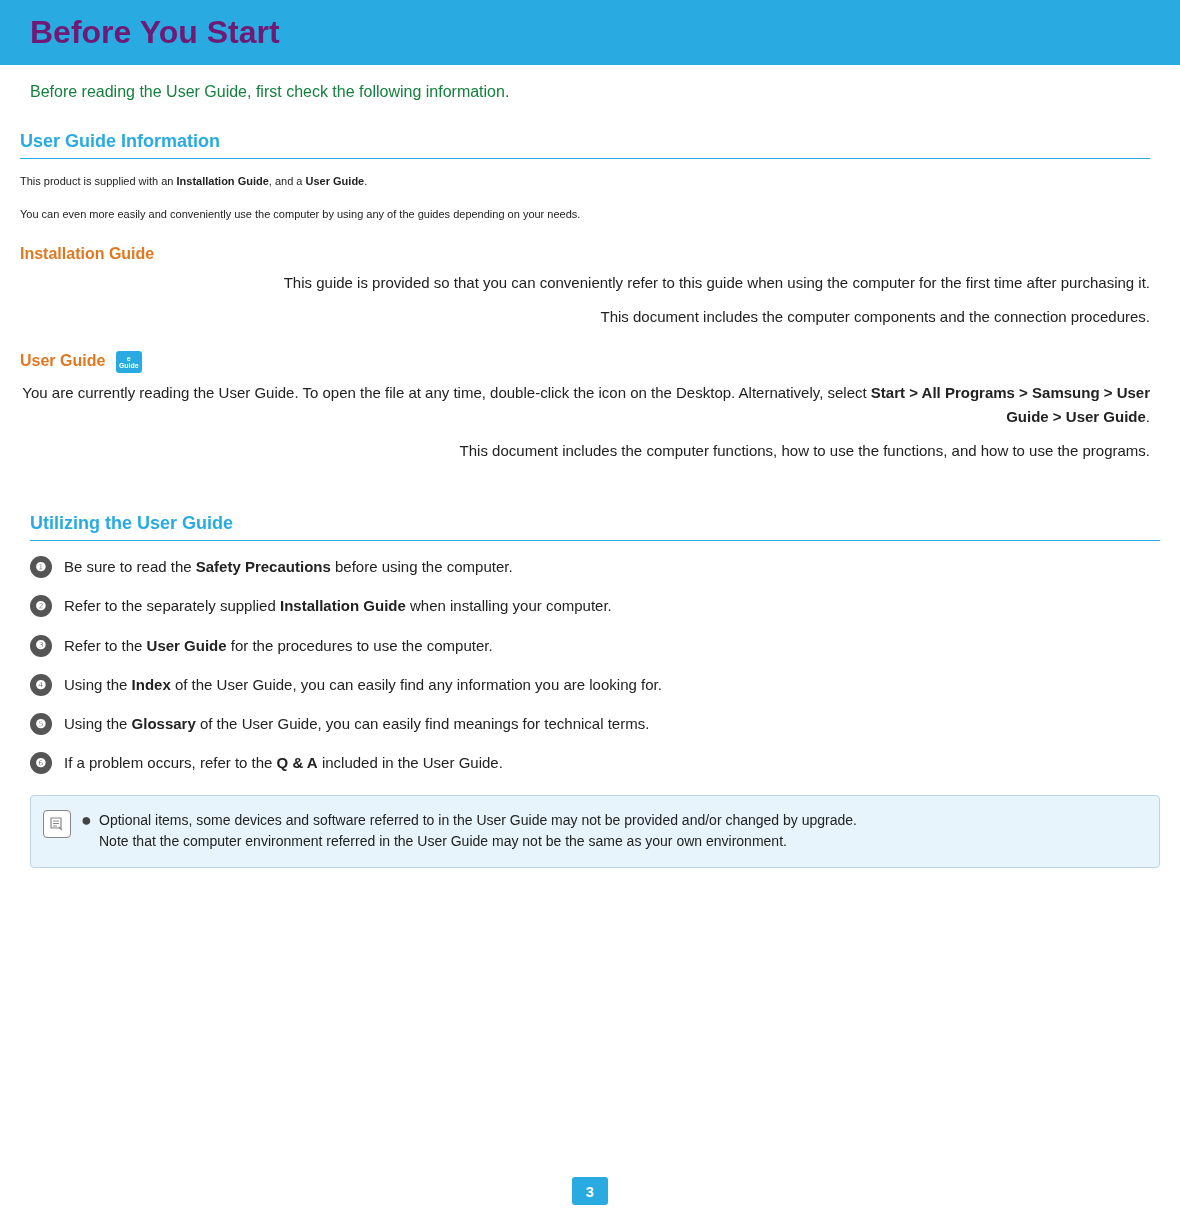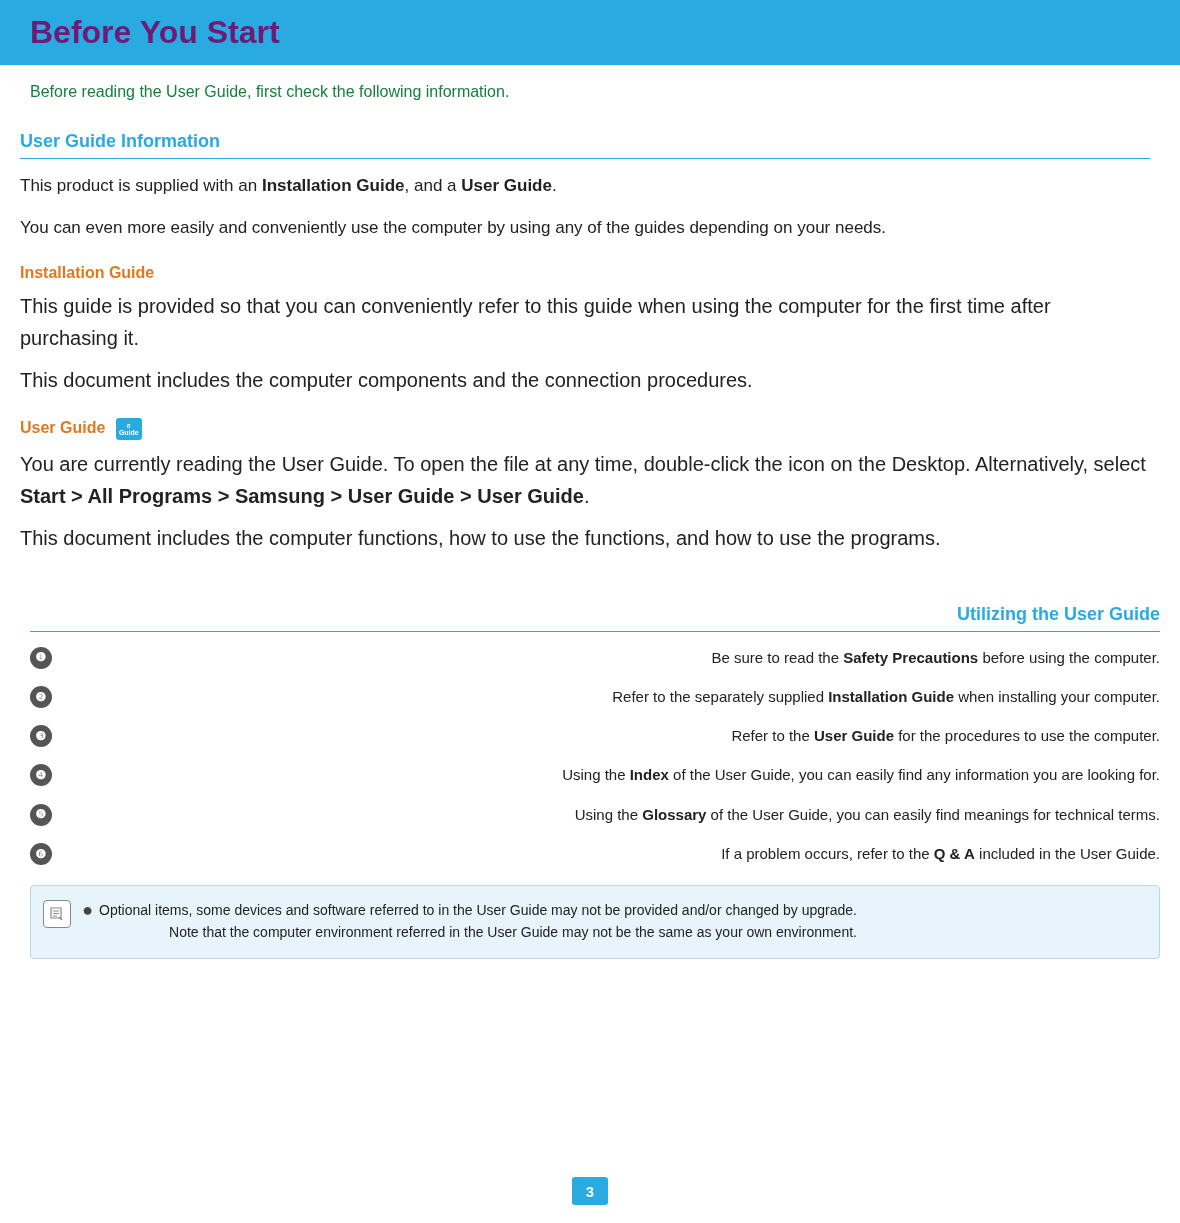--- a/index.html
+++ b/index.html
@@ -41,52 +41,52 @@
     }
 
     .col-left {
       flex: 1;
       padding-right: 10px;
     }
 
     .col-right {
       flex: 1;
       padding-left: 10px;
-      text-align: right;
     }
 
     
     .section-title {
       font-size: 18px;
       font-weight: bold;
       color: #29ABE2;
       border-bottom: 1.5px solid #29ABE2;
       padding-bottom: 6px;
       margin-bottom: 14px;
     }
 
     
     .left-intro {
-      font-size: 17px;
+      font-size: 11px;
       margin-bottom: 16px;
       line-height: 1.55;
     }
 
     .subsection-title {
       font-size: 16px;
       font-weight: bold;
       color: #E07820;
       margin-bottom: 8px;
       margin-top: 22px;
     }
 
     .subsection-text {
-      font-size: 20px;
+      font-size: 15px;
       line-height: 1.6;
       margin-bottom: 10px;
+      text-align: right;
     }
 
     
     .guide-icon {
       display: inline-flex;
       align-items: center;
       justify-content: center;
       background: #29ABE2;
       color: #fff;
       font-size: 9px;

